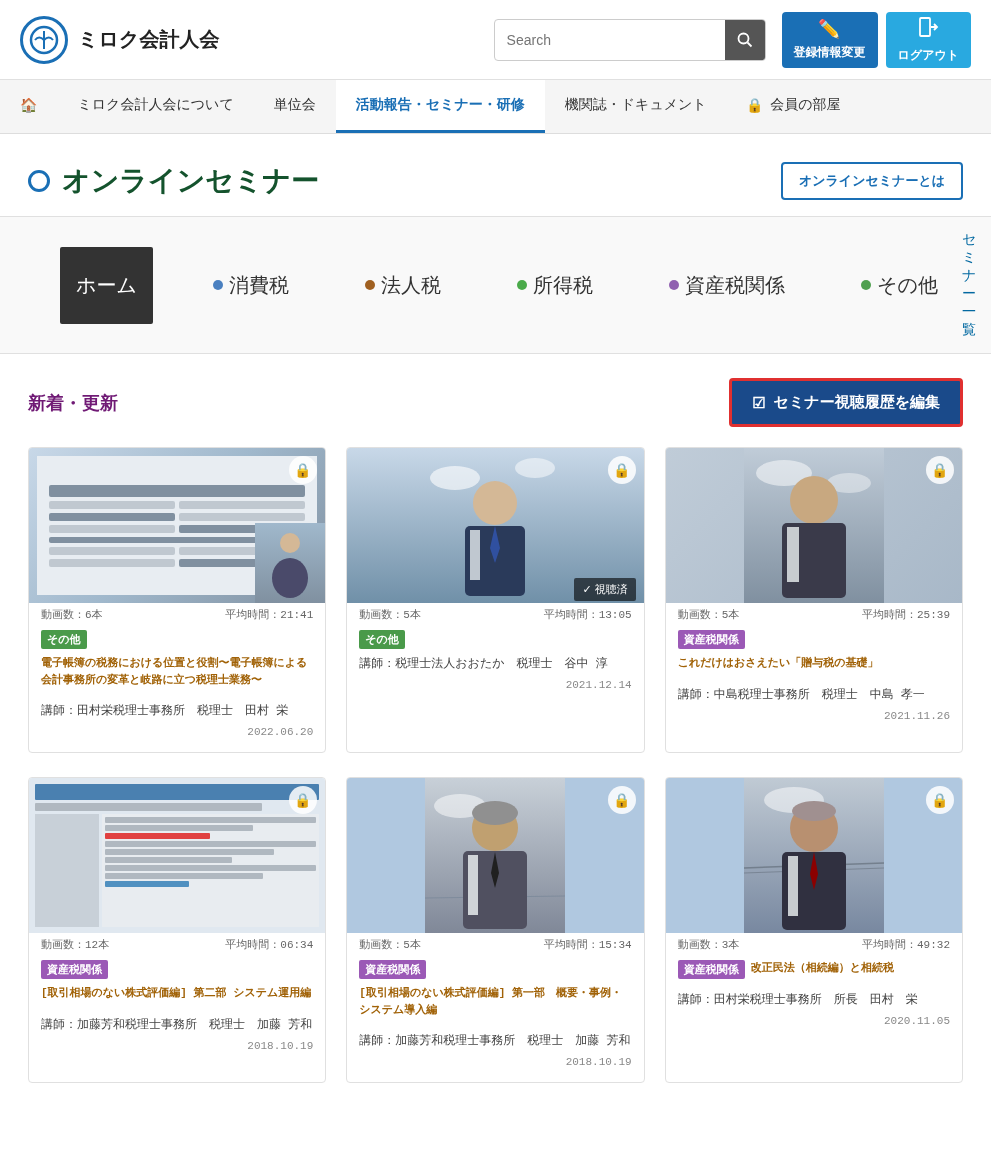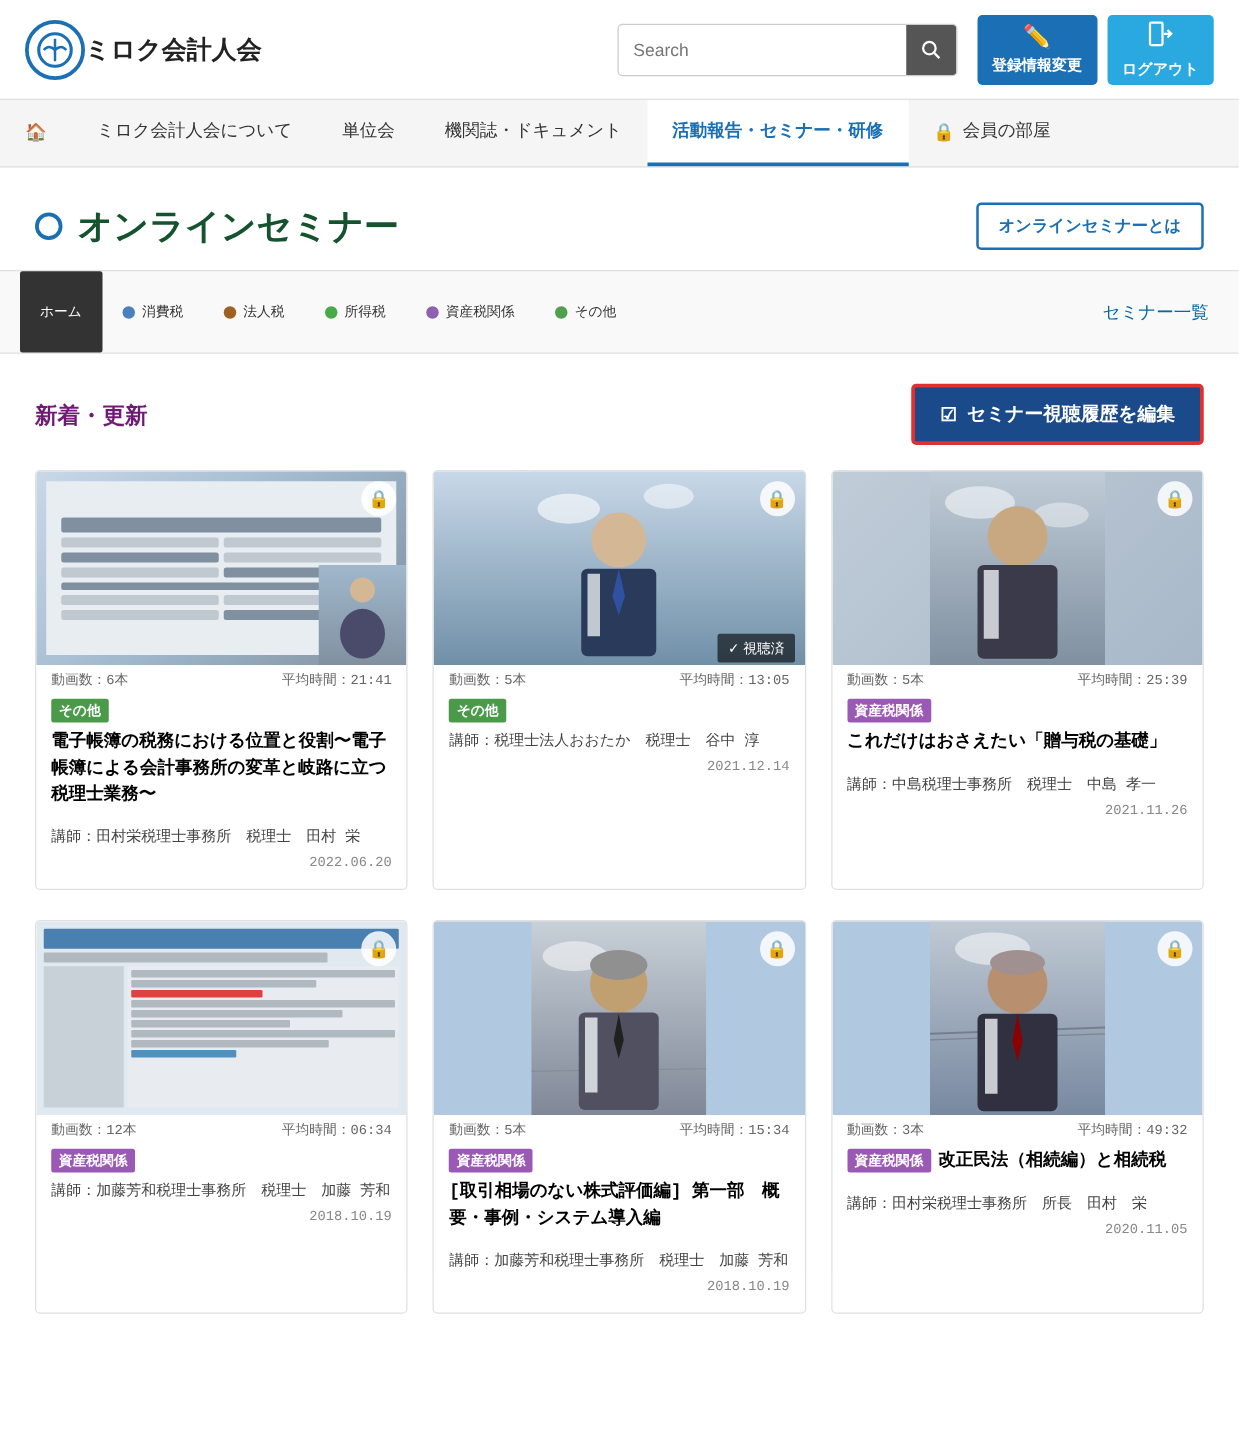--- a/index.html
+++ b/index.html
@@ -10,20 +10,21 @@
       display: flex;
       align-items: center;
       padding: 10px 20px;
       background: #fff;
       border-bottom: 1px solid #e0e0e0;
       height: 80px;
     }
     .logo-area {
       display: flex;
       align-items: center;
+      gap: 10px;
       flex: 1;
     }
     .logo-circle {
       width: 48px;
       height: 48px;
       border-radius: 50%;
       border: 3px solid #1a6fb5;
       display: flex;
       align-items: center;
       justify-content: center;
@@ -160,27 +161,28 @@
     .sub-nav {
       display: flex;
       align-items: center;
       padding: 0 16px;
       background: #f9f9f9;
       border-top: 1px solid #e0e0e0;
       border-bottom: 1px solid #e0e0e0;
     }
     .sub-nav-item {
       padding: 25px 16px;
-      font-size: 11px;
+      font-size: 20px;
       cursor: pointer;
       display: flex;
       align-items: center;
       gap: 6px;
       color: #333;
       white-space: nowrap;
+      margin-left: 44px;
     }
     .sub-nav-item.active {
       background: #333;
       color: #fff;
       border-radius: 2px;
     }
     .sub-nav-dot {
       width: 10px;
       height: 10px;
       border-radius: 50%;
@@ -291,23 +293,23 @@
       border-radius: 2px;
       font-size: 11px;
       font-weight: bold;
       color: #fff;
       white-space: nowrap;
       flex-shrink: 0;
     }
     .tag-other { background: #4a9a4a; }
     .tag-asset { background: #9b59b6; }
     .card-title {
-      font-size: 14px;
-      font-weight: bold;
-      color: #000000;
+      font-size: 11px;
+      font-weight: bold;
+      color: #a16207;
       line-height: 1.5;
       margin-bottom: 8px;
     }
     .card-instructor {
       font-size: 12px;
       color: #444;
       line-height: 1.5;
       margin-bottom: 6px;
     }
     .card-date {
@@ -412,22 +414,22 @@
       </span>
       <span>ログアウト</span>
     </button>
   </div>
 </header>
 
 <nav class="nav">
   <div class="nav-item">🏠</div>
   <div class="nav-item">ミロク会計人会について</div>
   <div class="nav-item">単位会</div>
+  <div class="nav-item active">活動報告・セミナー・研修</div>
   <div class="nav-item">機関誌・ドキュメント</div>
-  <div class="nav-item active">活動報告・セミナー・研修</div>
   <div class="nav-item">
     <span>🔒</span>
     <span>会員の部屋</span>
   </div>
 </nav>
 
 <div class="page-title-area">
   <div class="page-title">
     <div class="page-title-circle"></div>
     <h1 class="page-title-text">オンラインセミナー</h1>
@@ -611,20 +613,21 @@
         </div>
         <div class="lock-badge">🔒</div>
       </div>
       <div class="card-body">
         <div class="card-meta">
           <span>動画数：12本</span>
           <span>平均時間：06:34</span>
         </div>
         <div class="card-tags">
           <span class="tag tag-asset">資産税関係</span>
+          <span class="card-title">[取引相場のない株式評価編] 第二部 システム運用編</span>
         </div>
         <div class="card-instructor">講師：加藤芳和税理士事務所　税理士　加藤 芳和</div>
         <div class="card-date">2018.10.19</div>
       </div>
     </div>
 
     <div class="card">
       <div class="card-thumb" style="position:relative;">
         <div class="person-thumb">
           <svg width="140" height="155" viewBox="0 0 140 155">

